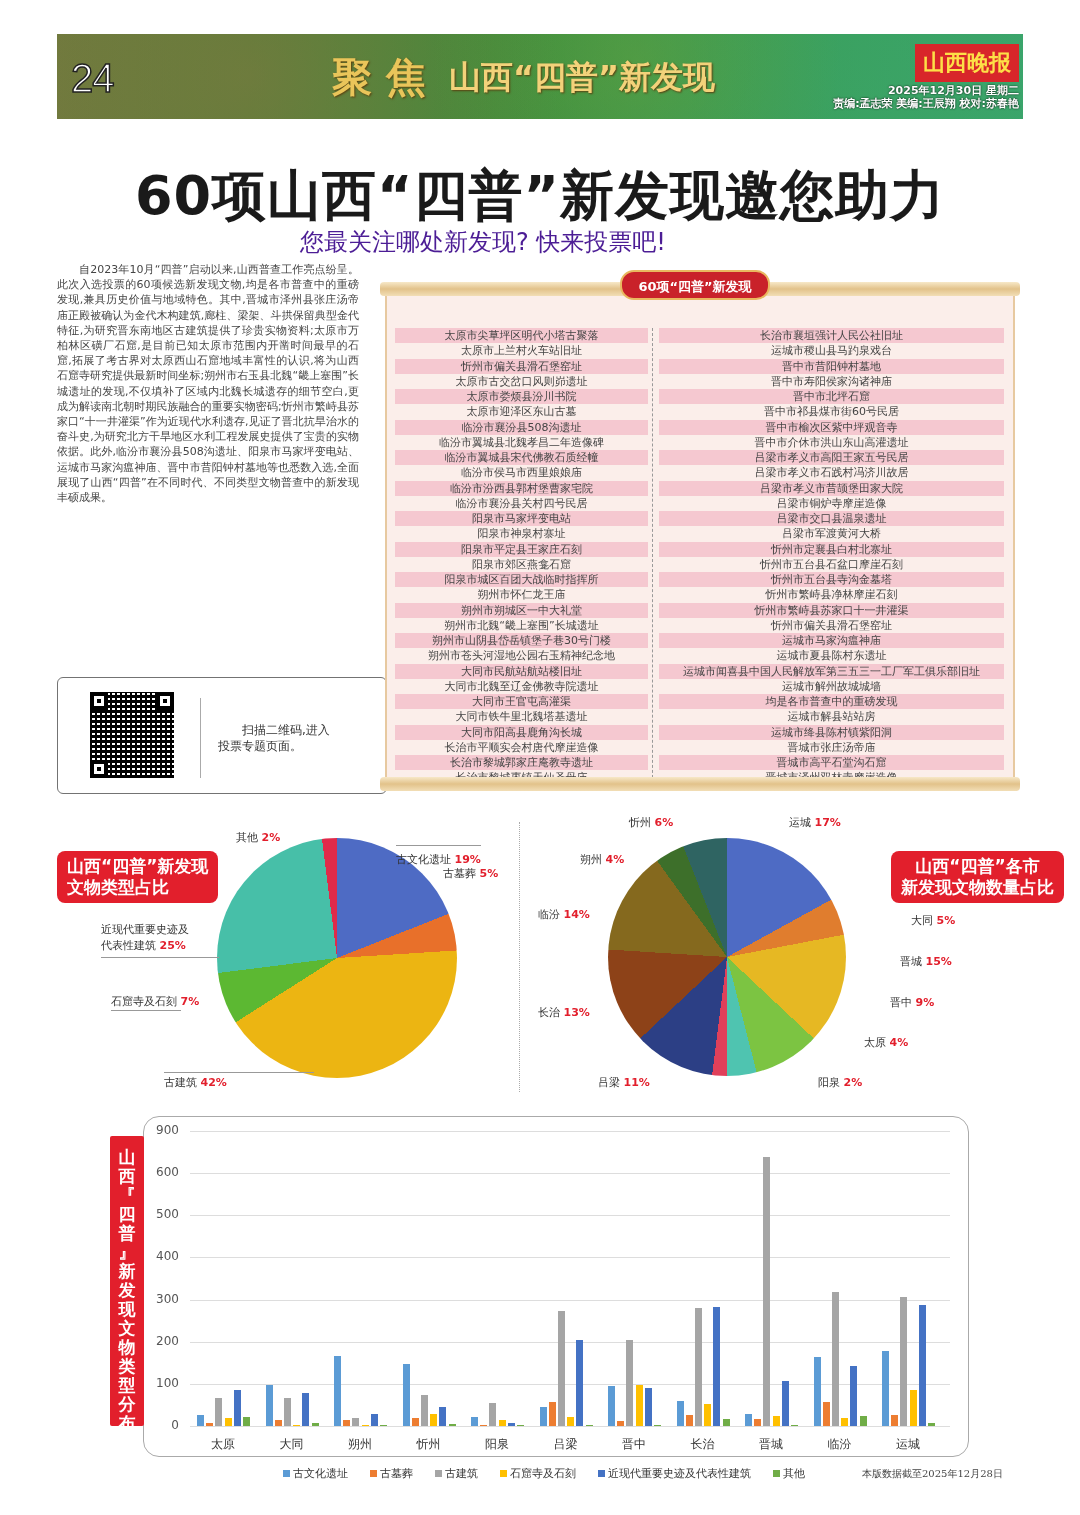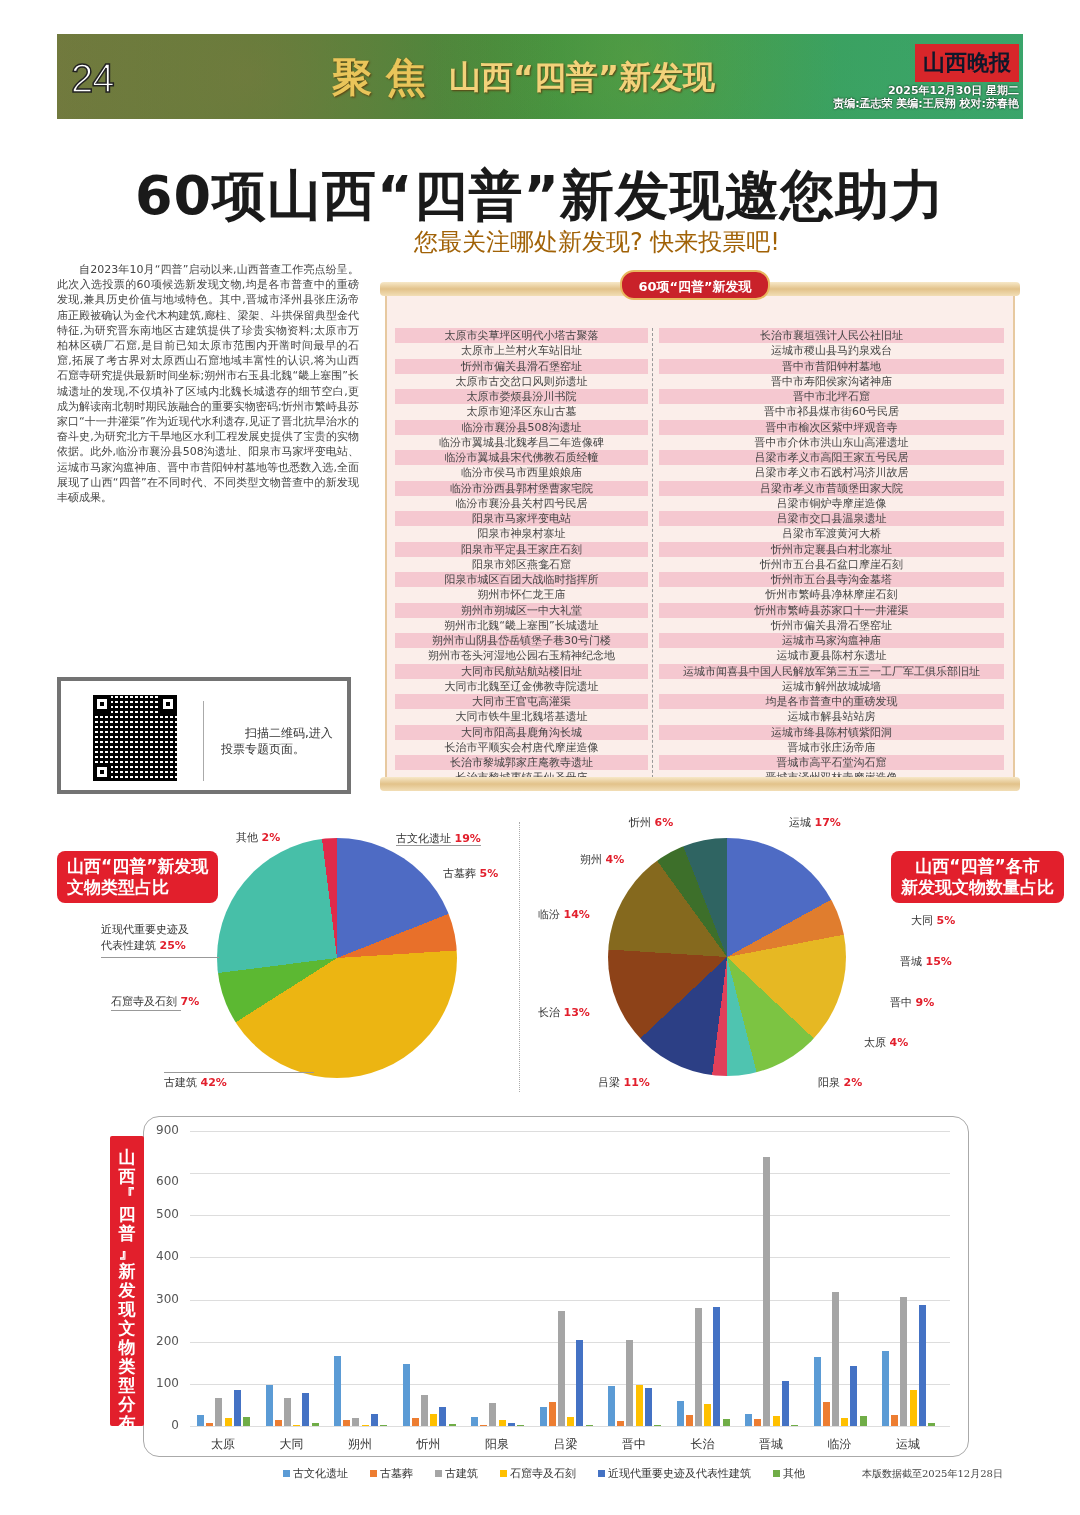--- a/index.html
+++ b/index.html
@@ -2,28 +2,28 @@
 <html><head>
 <meta charset="utf-8">
 <style>
 *{box-sizing:border-box;margin:0;padding:0}
 body{width:1080px;height:1515px;background:#fff;font-family:"DejaVu Sans",sans-serif;position:relative;overflow:hidden;color:#333}
 .banner{position:absolute;left:57px;top:34px;width:966px;height:85px;background:linear-gradient(90deg,#6b7a3c 0%,#4f7f34 20%,#3f8c3b 45%,#3a9a52 70%,#3aa36a 100%);overflow:hidden}
 .banner:before{content:"";position:absolute;inset:0;background:radial-gradient(circle at 20% 50%,rgba(140,120,70,.5),transparent 40%),radial-gradient(circle at 60% 30%,rgba(100,160,60,.5),transparent 35%),radial-gradient(circle at 85% 70%,rgba(60,170,110,.4),transparent 40%)}
 .page-num{position:absolute;left:14px;top:22px;font:40px "Liberation Sans",sans-serif;color:#fff;-webkit-text-stroke:1.5px #222;letter-spacing:-1px}
 .focus{position:absolute;left:275px;top:16px;font:bold 40px "DejaVu Serif",serif;color:#e9c55a;text-shadow:1px 1px 2px #5a4210}
 .section{position:absolute;left:392px;top:22px;font:bold 32px "DejaVu Sans",sans-serif;color:#f3d27a;text-shadow:1px 1px 2px #5a4210}
-.logo{position:absolute;right:4px;top:10px;background:#d8262a;color:#0f172a;font:bold 22px "DejaVu Serif",serif;padding:4px 8px}
+.logo{position:absolute;right:4px;top:10px;background:#d8262a;color:#fde047;font:bold 22px "DejaVu Serif",serif;padding:4px 8px}
 .date{position:absolute;right:4px;top:50px;font:bold 11px "DejaVu Sans",sans-serif;color:#fff;text-align:right;line-height:13px;text-shadow:0 0 2px #000}
 .headline{position:absolute;left:0;width:1080px;top:160px;text-align:center;font:bold 54px "DejaVu Sans",sans-serif;color:#1a1a1a;letter-spacing:1px}
-.sub{position:absolute;left:300px;width:480px;top:226px;text-align:right;font:24px "DejaVu Sans",sans-serif;color:#a16207}
+.sub{position:absolute;left:300px;width:480px;top:226px;text-align:left;font:24px "DejaVu Sans",sans-serif;color:#4c1d95}
 .article{position:absolute;left:57px;top:262px;width:302px;font:11px/15.2px "DejaVu Sans",sans-serif;color:#444;text-align:justify}
 .article p{text-indent:2em}
 .article b{color:#333}
-.qrbox{position:absolute;left:57px;top:677px;width:294px;height:117px;border:4px solid #737373;border-radius:0}
+.qrbox{position:absolute;left:57px;top:677px;width:330px;height:117px;border:1px solid #737373;border-radius:6px}
 .qr{position:absolute;left:32px;top:14px;width:84px;height:86px;background:repeating-linear-gradient(0deg,#000 0 3px,#fff 3px 5px),repeating-linear-gradient(90deg,#000 0 2px,#fff 2px 5px);background-blend-mode:multiply}
 .qr .fp{position:absolute;width:18px;height:18px;border:4px solid #000;background:#fff}
 .qr .fp:after{content:"";position:absolute;left:3px;top:3px;width:4px;height:4px;background:#000}
 .qrdiv{position:absolute;left:142px;top:20px;width:1px;height:80px;background:#aaa}
 .qrtxt{position:absolute;left:160px;top:44px;width:120px;font:12px/16px "DejaVu Sans",sans-serif;color:#333;text-indent:2em}
 .scroll{position:absolute;left:380px;top:282px;width:640px;height:510px}
 .rod{position:absolute;left:0;width:640px;height:14px;background:linear-gradient(180deg,#f7e8c8,#e2c28a,#f2deb6);border-radius:4px}
 .paper{position:absolute;left:5px;top:14px;width:630px;height:481px;background:#fbeeea;border-left:2px solid #e7c9a0;border-right:2px solid #e7c9a0}
 .listtitle{position:absolute;left:240px;top:-12px;width:150px;height:30px;background:#c9222a;border-radius:14px;color:#fff;font:bold 13px/30px "DejaVu Sans",sans-serif;text-align:center;border:2px solid #e9b860}
 .col{position:absolute;top:32px}
@@ -154,21 +154,21 @@
 </div>
 
 <div class="sepv"></div>
 
 <div class="pie" id="pie1" style="left: 217px; top: 838px; width: 240px; height: 240px; background: conic-gradient(rgb(78, 107, 196) 0deg, rgb(78, 107, 196) 68.4deg, rgb(232, 112, 42) 68.4deg, rgb(232, 112, 42) 86.4deg, rgb(236, 181, 18) 86.4deg, rgb(236, 181, 18) 237.6deg, rgb(92, 184, 50) 237.6deg, rgb(92, 184, 50) 262.8deg, rgb(71, 191, 168) 262.8deg, rgb(71, 191, 168) 352.8deg, rgb(224, 42, 74) 352.8deg, rgb(224, 42, 74) 360deg);"></div>
 <div class="callout" style="left:57px;top:851px">
   <div>山西“四普”新发现</div>
   <div>文物类型占比</div>
 </div>
 <div class="lbl" style="left:236px;top:830px"><span>其他</span> <b>2%</b></div>
-<div class="lbl" style="left:396px;top:831px"><span>古文化遗址</span> <b>19%</b></div>
+<div class="lbl" style="left:396px;top:852px"><span>古文化遗址</span> <b>19%</b></div>
 <div class="lbl" style="left:443px;top:866px"><span>古墓葬</span> <b>5%</b></div>
 <div class="lbl" style="left:101px;top:922px;line-height:16px">
     <div>近现代重要史迹及</div>
     <div><span>代表性建筑</span> <b>25%</b></div>
   </div>
 <div class="lbl" style="left:111px;top:994px"><span>石窟寺及石刻</span> <b>7%</b></div>
 <div class="lbl" style="left:164px;top:1075px"><span>古建筑</span> <b>42%</b></div>
 <div class="lline" style="left:101px;top:957px;width:118px"></div>
 <div class="lline" style="left:111px;top:1010px;width:70px"></div>
 <div class="lline" style="left:164px;top:1072px;width:150px"></div>
@@ -217,21 +217,21 @@
     <div class="yt" style="top: 1375.86px;">100</div>
     <div class="gl" style="top: 1341.71px;"></div>
     <div class="yt" style="top: 1333.71px;">200</div>
     <div class="gl" style="top: 1299.57px;"></div>
     <div class="yt" style="top: 1291.57px;">300</div>
     <div class="gl" style="top: 1257.43px;"></div>
     <div class="yt" style="top: 1249.43px;">400</div>
     <div class="gl" style="top: 1215.29px;"></div>
     <div class="yt" style="top: 1207.29px;">500</div>
     <div class="gl" style="top: 1173.14px;"></div>
-    <div class="yt" style="top: 1165.14px; margin-top: 9px;">600</div>
+    <div class="yt" style="top: 1165.14px;">600</div>
     <div class="gl" style="top: 1131px;"></div>
     <div class="yt" style="top: 1123px;">900</div>
     <div class="bar" style="left: 197px; top: 1414.62px; height: 11.3786px; background: rgb(91, 155, 213);"></div>
     <div class="bar" style="left: 206.2px; top: 1423.05px; height: 2.95px; background: rgb(237, 125, 49);"></div>
     <div class="bar" style="left: 215.4px; top: 1397.76px; height: 28.2357px; background: rgb(165, 165, 165);"></div>
     <div class="bar" style="left: 224.6px; top: 1418.41px; height: 7.58571px; background: rgb(255, 192, 0);"></div>
     <div class="bar" style="left: 233.8px; top: 1390.18px; height: 35.8214px; background: rgb(68, 114, 196);"></div>
     <div class="bar" style="left: 243px; top: 1416.73px; height: 9.27143px; background: rgb(112, 173, 71);"></div>
     <div class="xl" style="left: 193px; top: 1436px;">太原</div>
     <div class="bar" style="left: 265.5px; top: 1384.7px; height: 41.3px; background: rgb(91, 155, 213);"></div>

